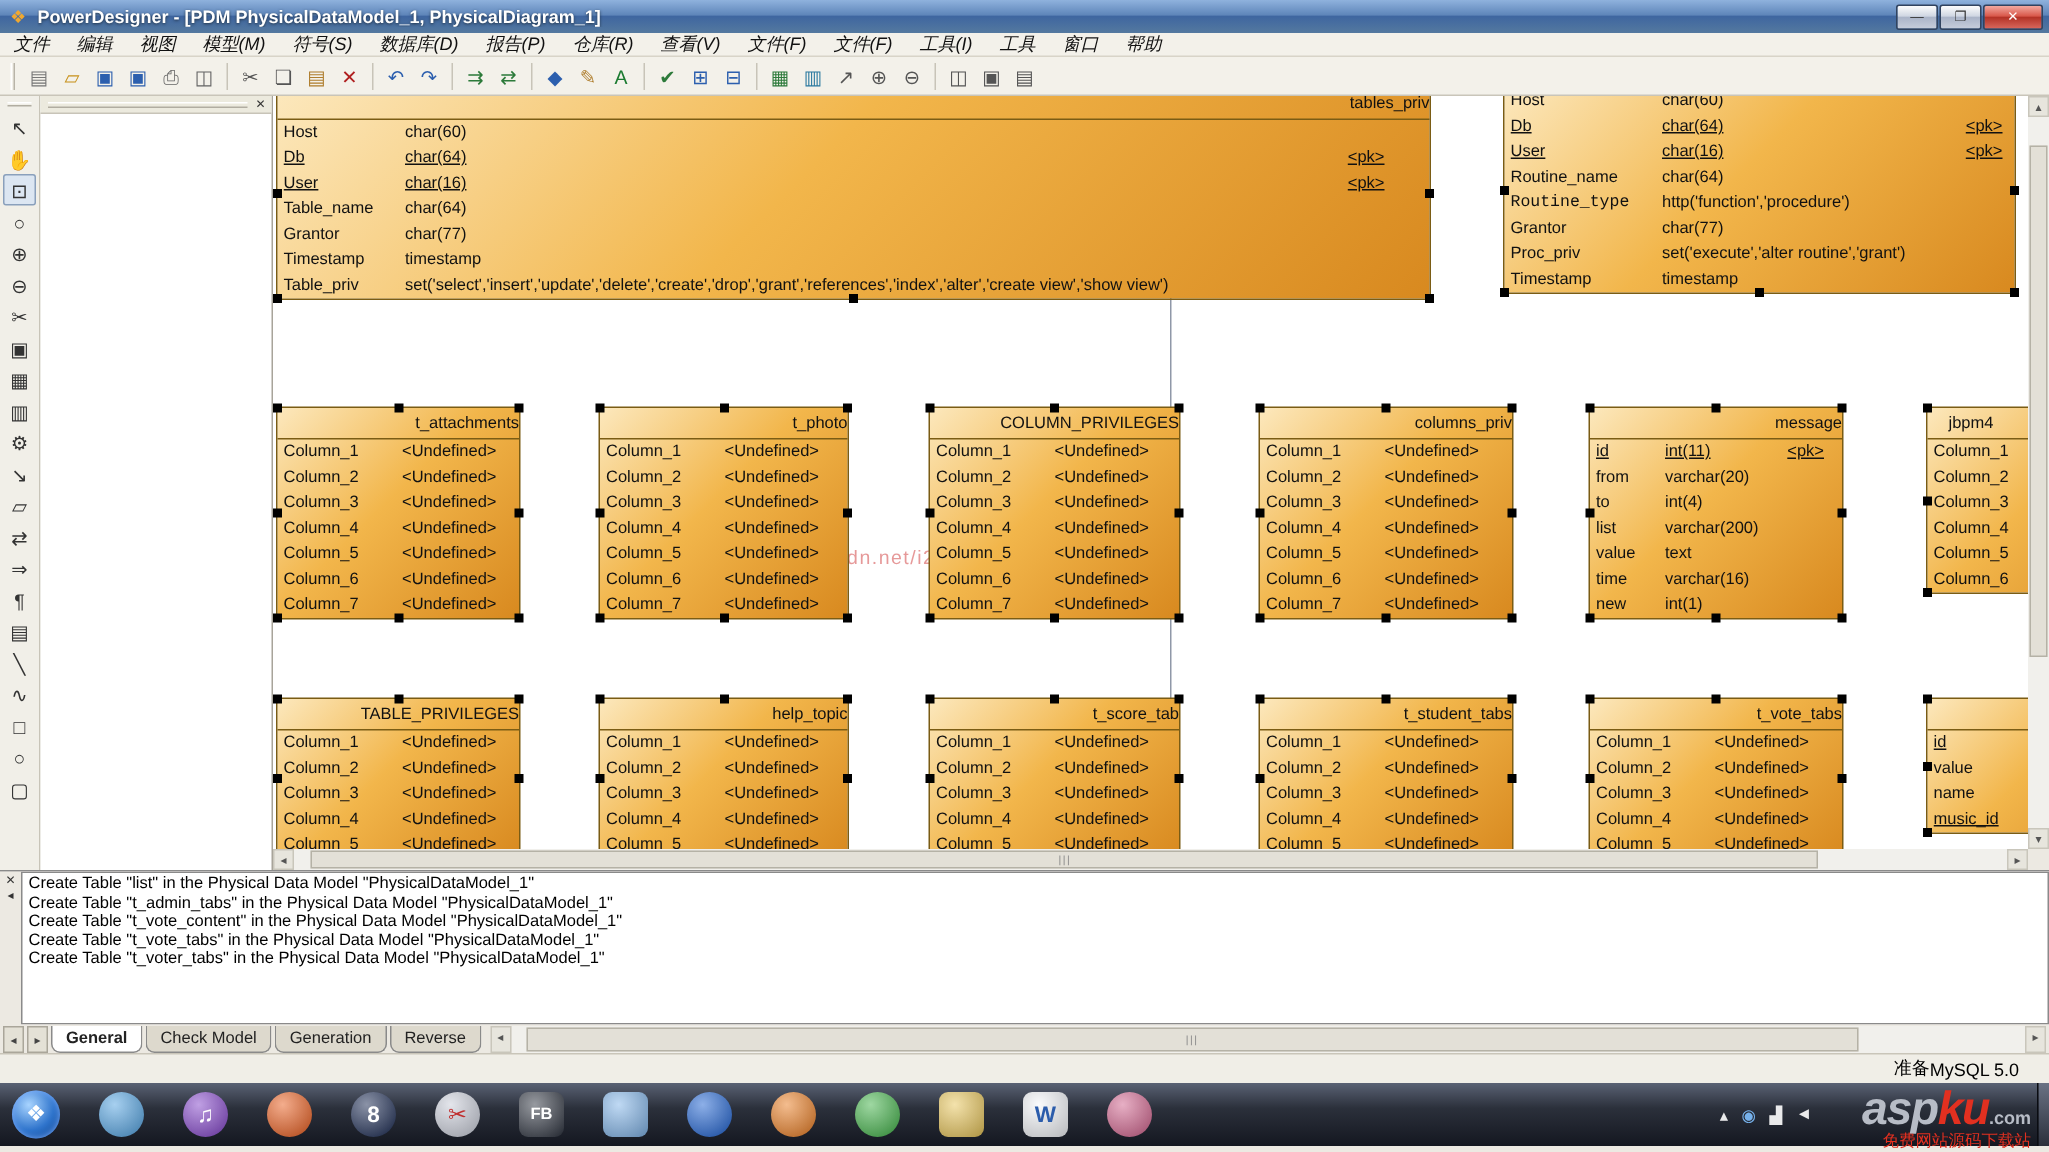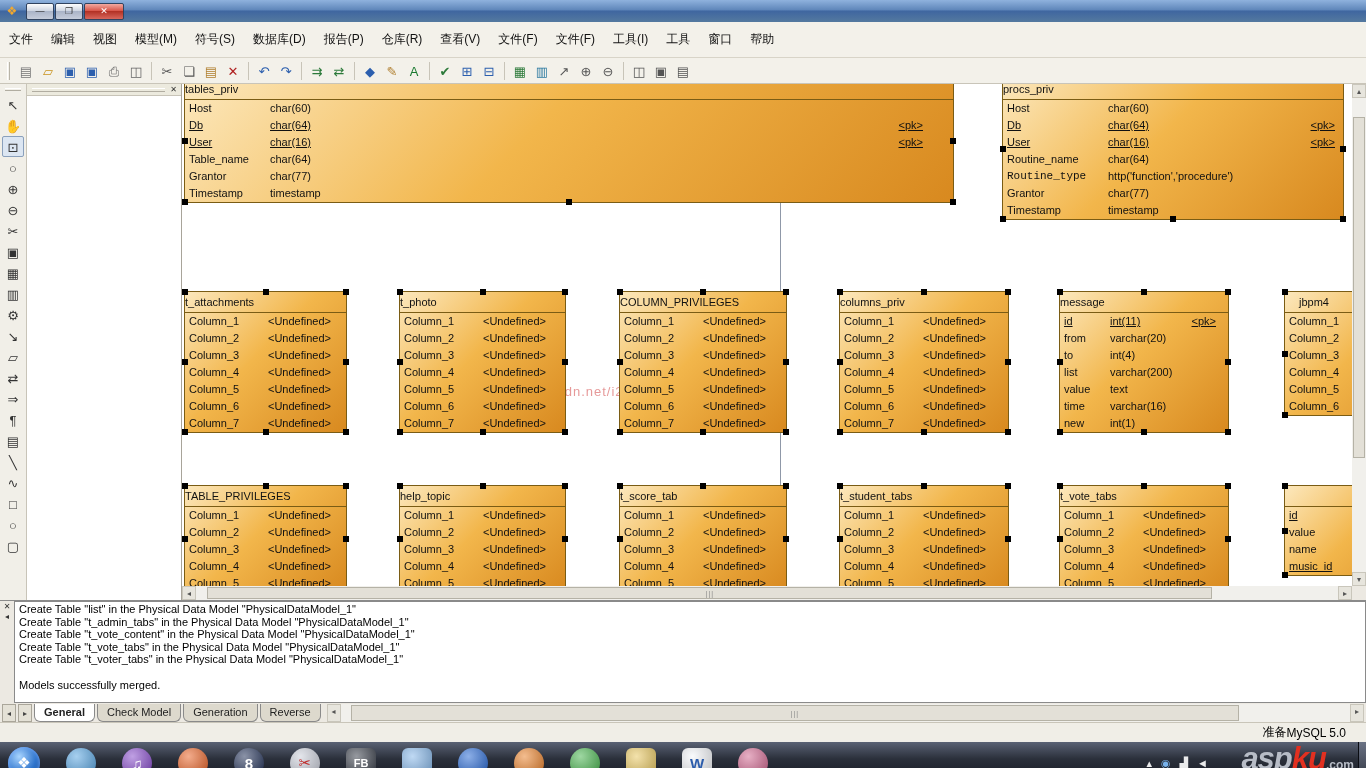--- a/index.html
+++ b/index.html
@@ -11,21 +11,21 @@
 .titlebar{height:22px;flex:none;display:flex;align-items:center;padding:0 4px;color:#fff;
   background:linear-gradient(#8fb2dd 0%,#5f86ba 45%,#3f66a0 50%,#54799f 100%);font-size:12px;}
 .app-icon{width:16px;height:16px;margin-right:5px;text-align:center;line-height:16px;color:#f0a830;font-size:12px;}
 .title-text{flex:1;font-weight:bold;text-shadow:0 1px 2px #234;white-space:nowrap;overflow:hidden;}
 .win-btns{display:flex;}
 .wbtn{width:28px;height:17px;margin-left:1px;border:1px solid #31435f;border-radius:2px;text-align:center;
   line-height:15px;font-size:9px;color:#333;background:linear-gradient(#fdfdfd,#cfd6e2 45%,#aab4c8 50%,#c6cddb);}
 .wbtn.close{width:40px;color:#fff;background:linear-gradient(#f2a9a0,#d8574a 45%,#b33226 50%,#d8675c);}
 
 
-.menubar{height:36px;flex:none;display:flex;align-items:center;background:#f3f1ea;border-bottom:1px solid #d8d4c8;font-size:12px;}
+.menubar{height:16px;flex:none;display:flex;align-items:center;background:#f3f1ea;border-bottom:1px solid #d8d4c8;font-size:12px;font-style:italic;}
 .menu-item{padding:2px 9px;white-space:nowrap;color:#111;}
 .toolbar{height:26px;flex:none;display:flex;align-items:center;background:#f3f1ea;border-bottom:1px solid #c9c5b9;padding:0 2px;}
 .tgrip{width:3px;height:18px;border-left:1px solid #fff;border-right:1px solid #b8b4a8;margin:0 5px;}
 .ticon{width:22px;height:20px;line-height:20px;text-align:center;font-size:13px;border:1px solid transparent;border-radius:2px;}
 .tsep{width:1px;height:18px;background:#c8c4b8;margin:0 4px;}
 
 
 .workspace{height:516px;flex:none;display:flex;background:#ece9e2;}
 .palette{width:27px;flex:none;background:#f1efe8;border-right:1px solid #c8c4b8;display:flex;flex-direction:column;align-items:center;padding-top:2px;}
 .pgrip{width:16px;height:3px;border-top:1px solid #fff;border-bottom:1px solid #b1ada1;margin:2px 0 3px;}
@@ -37,21 +37,21 @@
 .panel-x{font-size:8px;line-height:10px;color:#333;padding:0 2px;}
 
 .canvas-area{flex:1;display:grid;grid-template-columns:1fr 14px;grid-template-rows:1fr 14px;}
 .canvas{position:relative;overflow:hidden;background:#fff;}
 .page-line{position:absolute;left:598px;top:0;bottom:0;width:1px;background:#8f98a8;}
 .cwm{position:absolute;left:295px;top:300px;font-size:13px;letter-spacing:1px;color:rgba(210,70,70,.55);}
 
 
 .entity{position:absolute;border:1px solid #7a5c14;color:#111;font-size:11px;
   background:linear-gradient(135deg,#fce8bd 0%,#f2b64b 45%,#d8891f 100%);}
-.ent-h{height:21px;line-height:20px;text-align:left;border-bottom:1px solid #7a5c14;overflow:hidden;white-space:nowrap;}
+.ent-h{height:21px;line-height:20px;text-align:right;border-bottom:1px solid #7a5c14;overflow:hidden;white-space:nowrap;}
 .ent-h.left{text-align:left;padding-left:14px;}
 .ent-r{display:flex;height:17px;line-height:17px;padding:0 4px;white-space:nowrap;}
 .cn{flex:none;overflow:hidden;}
 .ct{flex:1;overflow:hidden;}
 .cp{flex:none;}
 .pk{text-decoration:underline;}
 .handle{position:absolute;width:6px;height:6px;background:#000;z-index:3;}
 
 
 .vscroll{display:flex;flex-direction:column;background:#f1f0ec;}
@@ -103,20 +103,21 @@
 .aspku .p3{font-size:12px;color:#b7bcc6;font-style:normal;letter-spacing:0;}
 .aspku .l2{font-size:11px;color:#e23020;margin-top:2px;}
 </style>
 </head>
 <body>
 
 <div class="app">
 
   <div class="titlebar">
     <span class="app-icon">❖</span>
+    <span class="title-text">PowerDesigner - [PDM PhysicalDataModel_1, PhysicalDiagram_1]</span>
     <span class="win-btns">
       <span class="wbtn">—</span>
       <span class="wbtn">❐</span>
       <span class="wbtn close">✕</span>
     </span>
   </div>
 
   <div class="menubar">
       <span class="menu-item">文件</span>
       <span class="menu-item">编辑</span>
@@ -231,28 +232,31 @@
               <span class="ct">char(64)</span>
             </div>
             <div class="ent-r">
               <span class="cn" style="width: 81px;">Grantor</span>
               <span class="ct">char(77)</span>
             </div>
             <div class="ent-r">
               <span class="cn" style="width: 81px;">Timestamp</span>
               <span class="ct">timestamp</span>
             </div>
+            <div class="ent-r">
+              <span class="cn" style="width: 81px;">Table_priv</span>
+              <span class="ct">set('select','insert','update','delete','create','drop','grant','references','index','alter','create view','show view')</span>
+            </div>
             <i class="handle" style="left: calc(0% - 3px); top: calc(50% - 3px);"></i>
             <i class="handle" style="left: calc(100% - 3px); top: calc(50% - 3px);"></i>
             <i class="handle" style="left: calc(0% - 3px); top: calc(100% - 3px);"></i>
             <i class="handle" style="left: calc(50% - 3px); top: calc(100% - 3px);"></i>
             <i class="handle" style="left: calc(100% - 3px); top: calc(100% - 3px);"></i>
           </div>
           <div class="entity" style="left: 820px; top: -6px; width: 342px;">
-            <div class="ent-h">procs_priv</div>
             <div class="ent-r">
               <span class="cn" style="width: 101px;">Host</span>
               <span class="ct">char(60)</span>
             </div>
             <div class="ent-r">
               <span class="cn pk" style="width: 101px;">Db</span>
               <span class="ct pk">char(64)</span>
               <span class="cp pk" style="margin-right: 4px;">&lt;pk&gt;</span>
             </div>
             <div class="ent-r">
@@ -264,20 +268,24 @@
               <span class="cn" style="width: 101px;">Routine_name</span>
               <span class="ct">char(64)</span>
             </div>
             <div class="ent-r">
               <span class="cn" style="width: 101px; font-family: Liberation Mono, monospace;">Routine_type</span>
               <span class="ct">http('function','procedure')</span>
             </div>
             <div class="ent-r">
               <span class="cn" style="width: 101px;">Grantor</span>
               <span class="ct">char(77)</span>
+            </div>
+            <div class="ent-r">
+              <span class="cn" style="width: 101px;">Proc_priv</span>
+              <span class="ct">set('execute','alter routine','grant')</span>
             </div>
             <div class="ent-r">
               <span class="cn" style="width: 101px;">Timestamp</span>
               <span class="ct">timestamp</span>
             </div>
             <i class="handle" style="left: calc(0% - 3px); top: calc(50% - 3px);"></i>
             <i class="handle" style="left: calc(100% - 3px); top: calc(50% - 3px);"></i>
             <i class="handle" style="left: calc(0% - 3px); top: calc(100% - 3px);"></i>
             <i class="handle" style="left: calc(50% - 3px); top: calc(100% - 3px);"></i>
             <i class="handle" style="left: calc(100% - 3px); top: calc(100% - 3px);"></i>
@@ -689,21 +697,20 @@
         <span>✕</span>
         <span>◂</span>
       </div>
       <div class="out-msgs">
           <div class="out-line">Create Table "list" in the Physical Data Model "PhysicalDataModel_1"</div>
           <div class="out-line">Create Table "t_admin_tabs" in the Physical Data Model "PhysicalDataModel_1"</div>
           <div class="out-line">Create Table "t_vote_content" in the Physical Data Model "PhysicalDataModel_1"</div>
           <div class="out-line">Create Table "t_vote_tabs" in the Physical Data Model "PhysicalDataModel_1"</div>
           <div class="out-line">Create Table "t_voter_tabs" in the Physical Data Model "PhysicalDataModel_1"</div>
           <div class="out-line">&nbsp;</div>
-          <div class="out-line">Models successfully merged.</div>
         </div>
     </div>
     <div class="tabrow">
       <span class="tab-arrow">◂</span>
       <span class="tab-arrow">▸</span>
       <span style="display:flex;gap:2px">
           <span class="tab active">General</span>
           <span class="tab">Check Model</span>
           <span class="tab">Generation</span>
           <span class="tab">Reverse</span>

